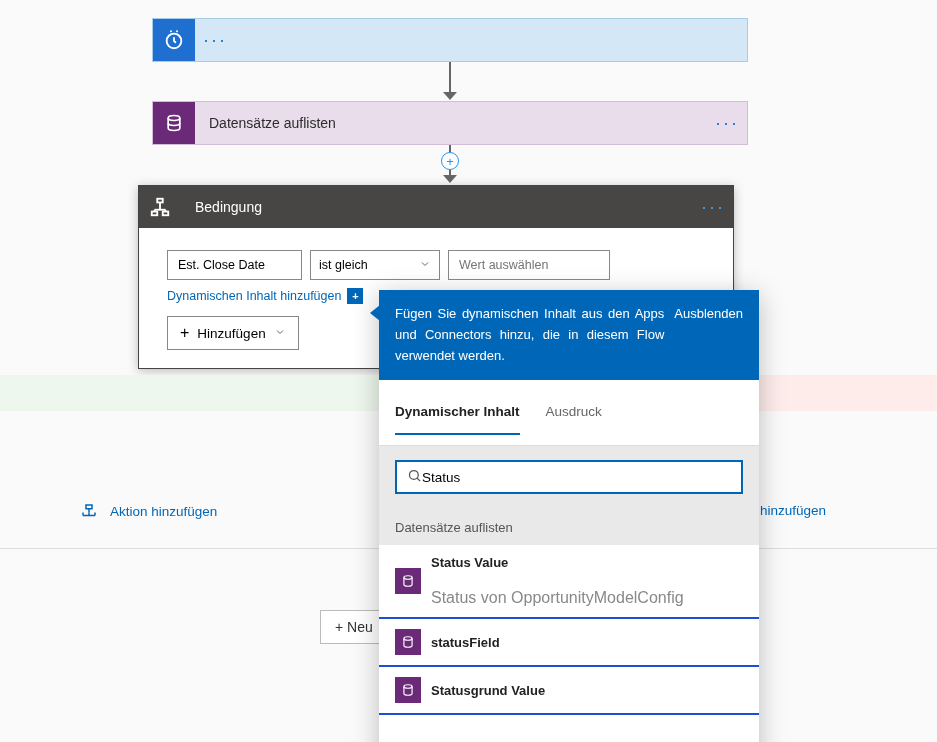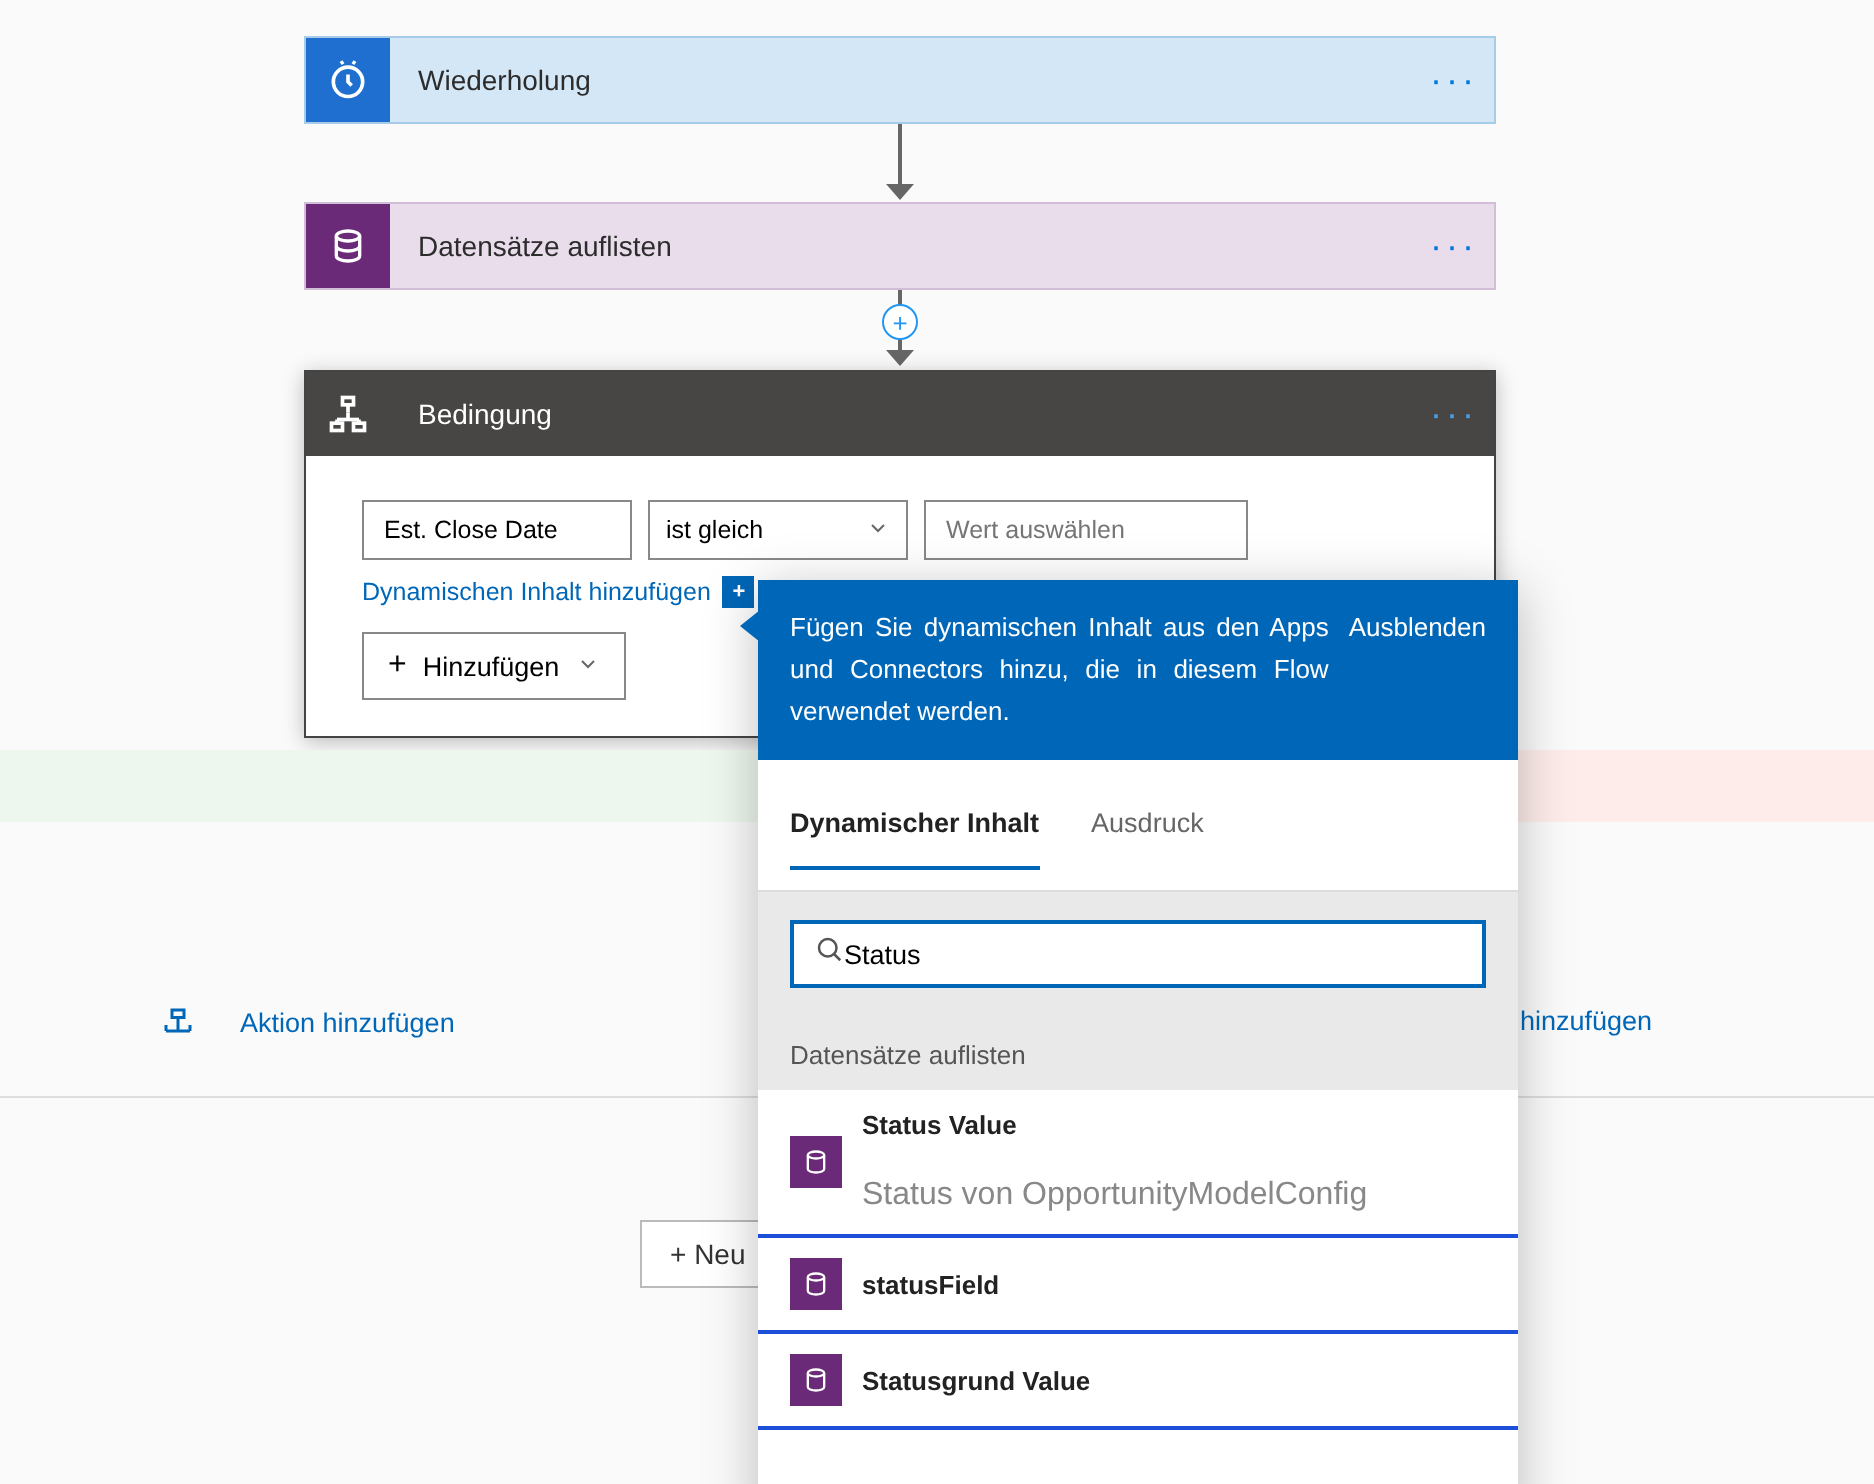--- a/index.html
+++ b/index.html
@@ -49,21 +49,21 @@
   .plus-circle {
     position: absolute; left: 441px; top: 152px;
     width: 18px; height: 18px; border-radius: 50%;
     border: 1.5px solid #2196f3; background: #fff;
     display: flex; align-items: center; justify-content: center;
     color: #2196f3; font-size: 13px; line-height: 1;
     cursor: pointer;
   }
 
   .condition-card {
-    position: absolute; left: 152px; top: 185px;
+    position: absolute; left: 138px; top: 185px;
     width: 596px; border: 1px solid #444;
     box-shadow: 0 2px 10px rgba(0,0,0,0.25);
   }
   .condition-header {
     background: #484644; display: flex; align-items: center; height: 42px;
   }
   .condition-header .step-icon { background: #484644; }
   .condition-header .step-title { color: #fff; }
   .condition-header .step-more { color: #4aa0e6; }
 
@@ -157,21 +157,21 @@
   .dp-spacer { height: 50px; }
 
   .branch-bg {
     position: absolute; top: 375px; height: 36px; width: 50%;
   }
   .branch-bg.left { left: 0; background: #edf7ed; }
   .branch-bg.right { right: 0; background: #fdecea; }
 
   .add-action {
     position: absolute; top: 503px;
-    display: flex; align-items: center; gap: 22px;
+    display: flex; align-items: center; gap: 12px;
     color: #0067b8; font-size: 13.5px; cursor: pointer;
   }
   .add-action.left { left: 80px; }
   .add-action.right { left: 760px; }
   .aa-icon {
     width: 18px; height: 16px;
   }
 
   .new-step {
     position: absolute; left: 320px; top: 610px;
@@ -192,21 +192,20 @@
 <div class="canvas">
 
   <div class="step-card recurrence">
     <div class="step-icon">
       <svg width="22" height="22" viewBox="0 0 24 24" fill="none" stroke="#fff" stroke-width="2">
         <circle cx="12" cy="13" r="8"></circle>
           <path d="M12 9v4l2 2"></path>
           <path d="M8 3l1.5-1M16 3l-1.5-1"></path>
       </svg>
     </div>
-    <div class="step-title">Wiederholung</div>
     <div class="step-more">···</div>
   </div>
 
   <div class="arrow a1"></div>
   <div class="arrow-head h1"></div>
 
   <div class="step-card listrecords">
     <div class="step-icon">
       <svg width="20" height="20" viewBox="0 0 24 24" fill="none" stroke="#fff" stroke-width="2">
         <ellipse cx="12" cy="6" rx="7" ry="3"></ellipse>

